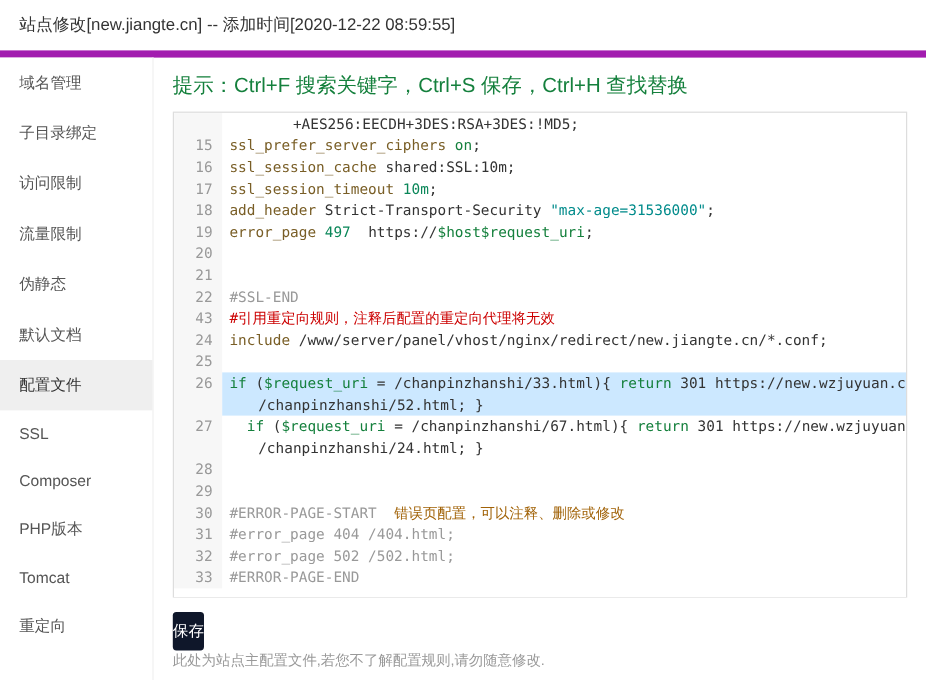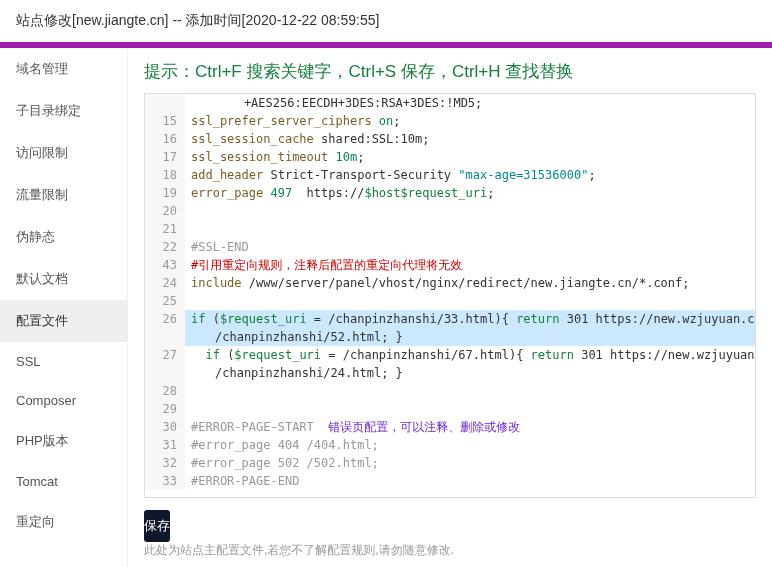--- a/index.html
+++ b/index.html
@@ -15,21 +15,21 @@
     .editor-content { display: flex; }
     .gutter { background: #f7f7f7; color: #999; text-align: right; padding: 0 8px; user-select: none; width: 40px; flex-shrink: 0; }
     .gutter-line { height: 18px; line-height: 18px; }
     .code { flex: 1; }
     .code-line { height: 18px; line-height: 18px; padding: 0 6px; white-space: pre; }
     .code-line.wrap { padding-left: 30px; }
     .code-line.highlighted { background: #cce8ff; }
     .kw { color: #15803d; }
     .comment { color: #999; }
     .comment-red { color: #c00; }
-    .comment-green { color: #6d28d9; }
+    .comment-green { color: #a16207; }
     .dir { color: #795e26; }
     .num { color: #098658; }
     .str { color: #008b8b; }
     .btn-save { margin-top: 12px; background: #0f172a; color: #fff; border: none; padding: 7px 0; border-radius: 3px; font-size: 13px; cursor: pointer; width: fit-content; }
     .footnote { color: #999; font-size: 12px; }
   </style>
 </head>
 <body>
 
 <div class="header">

